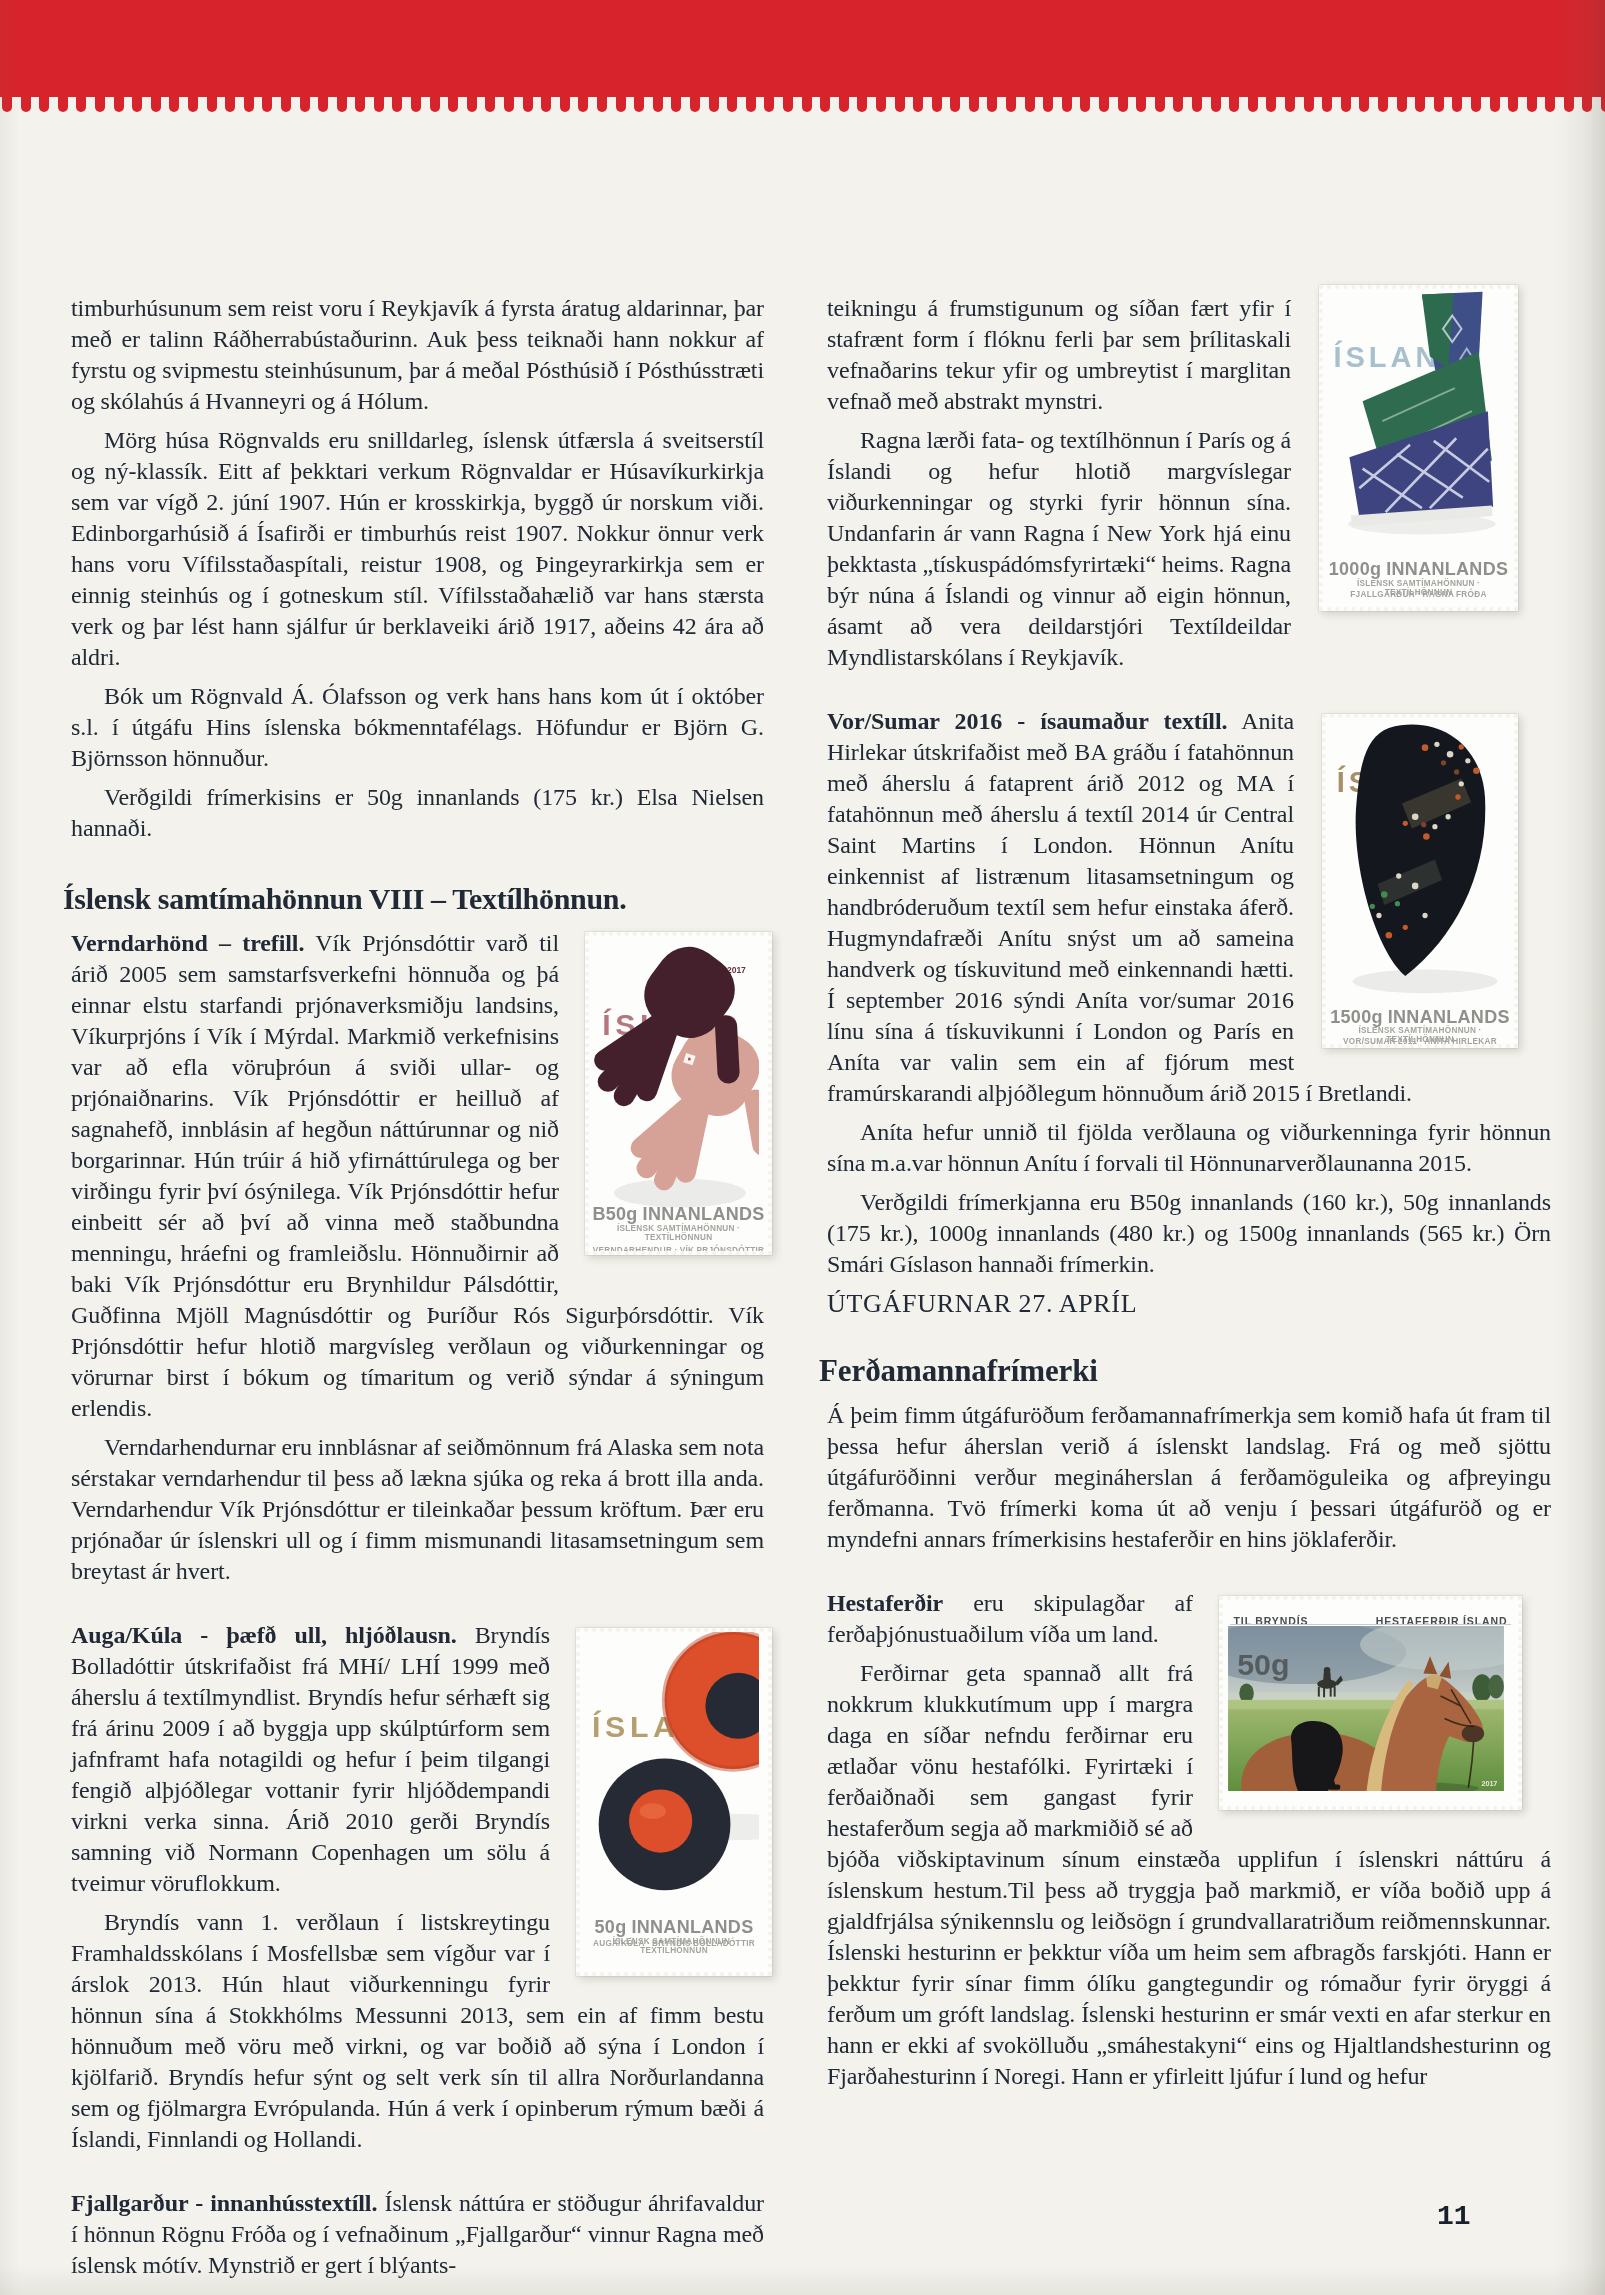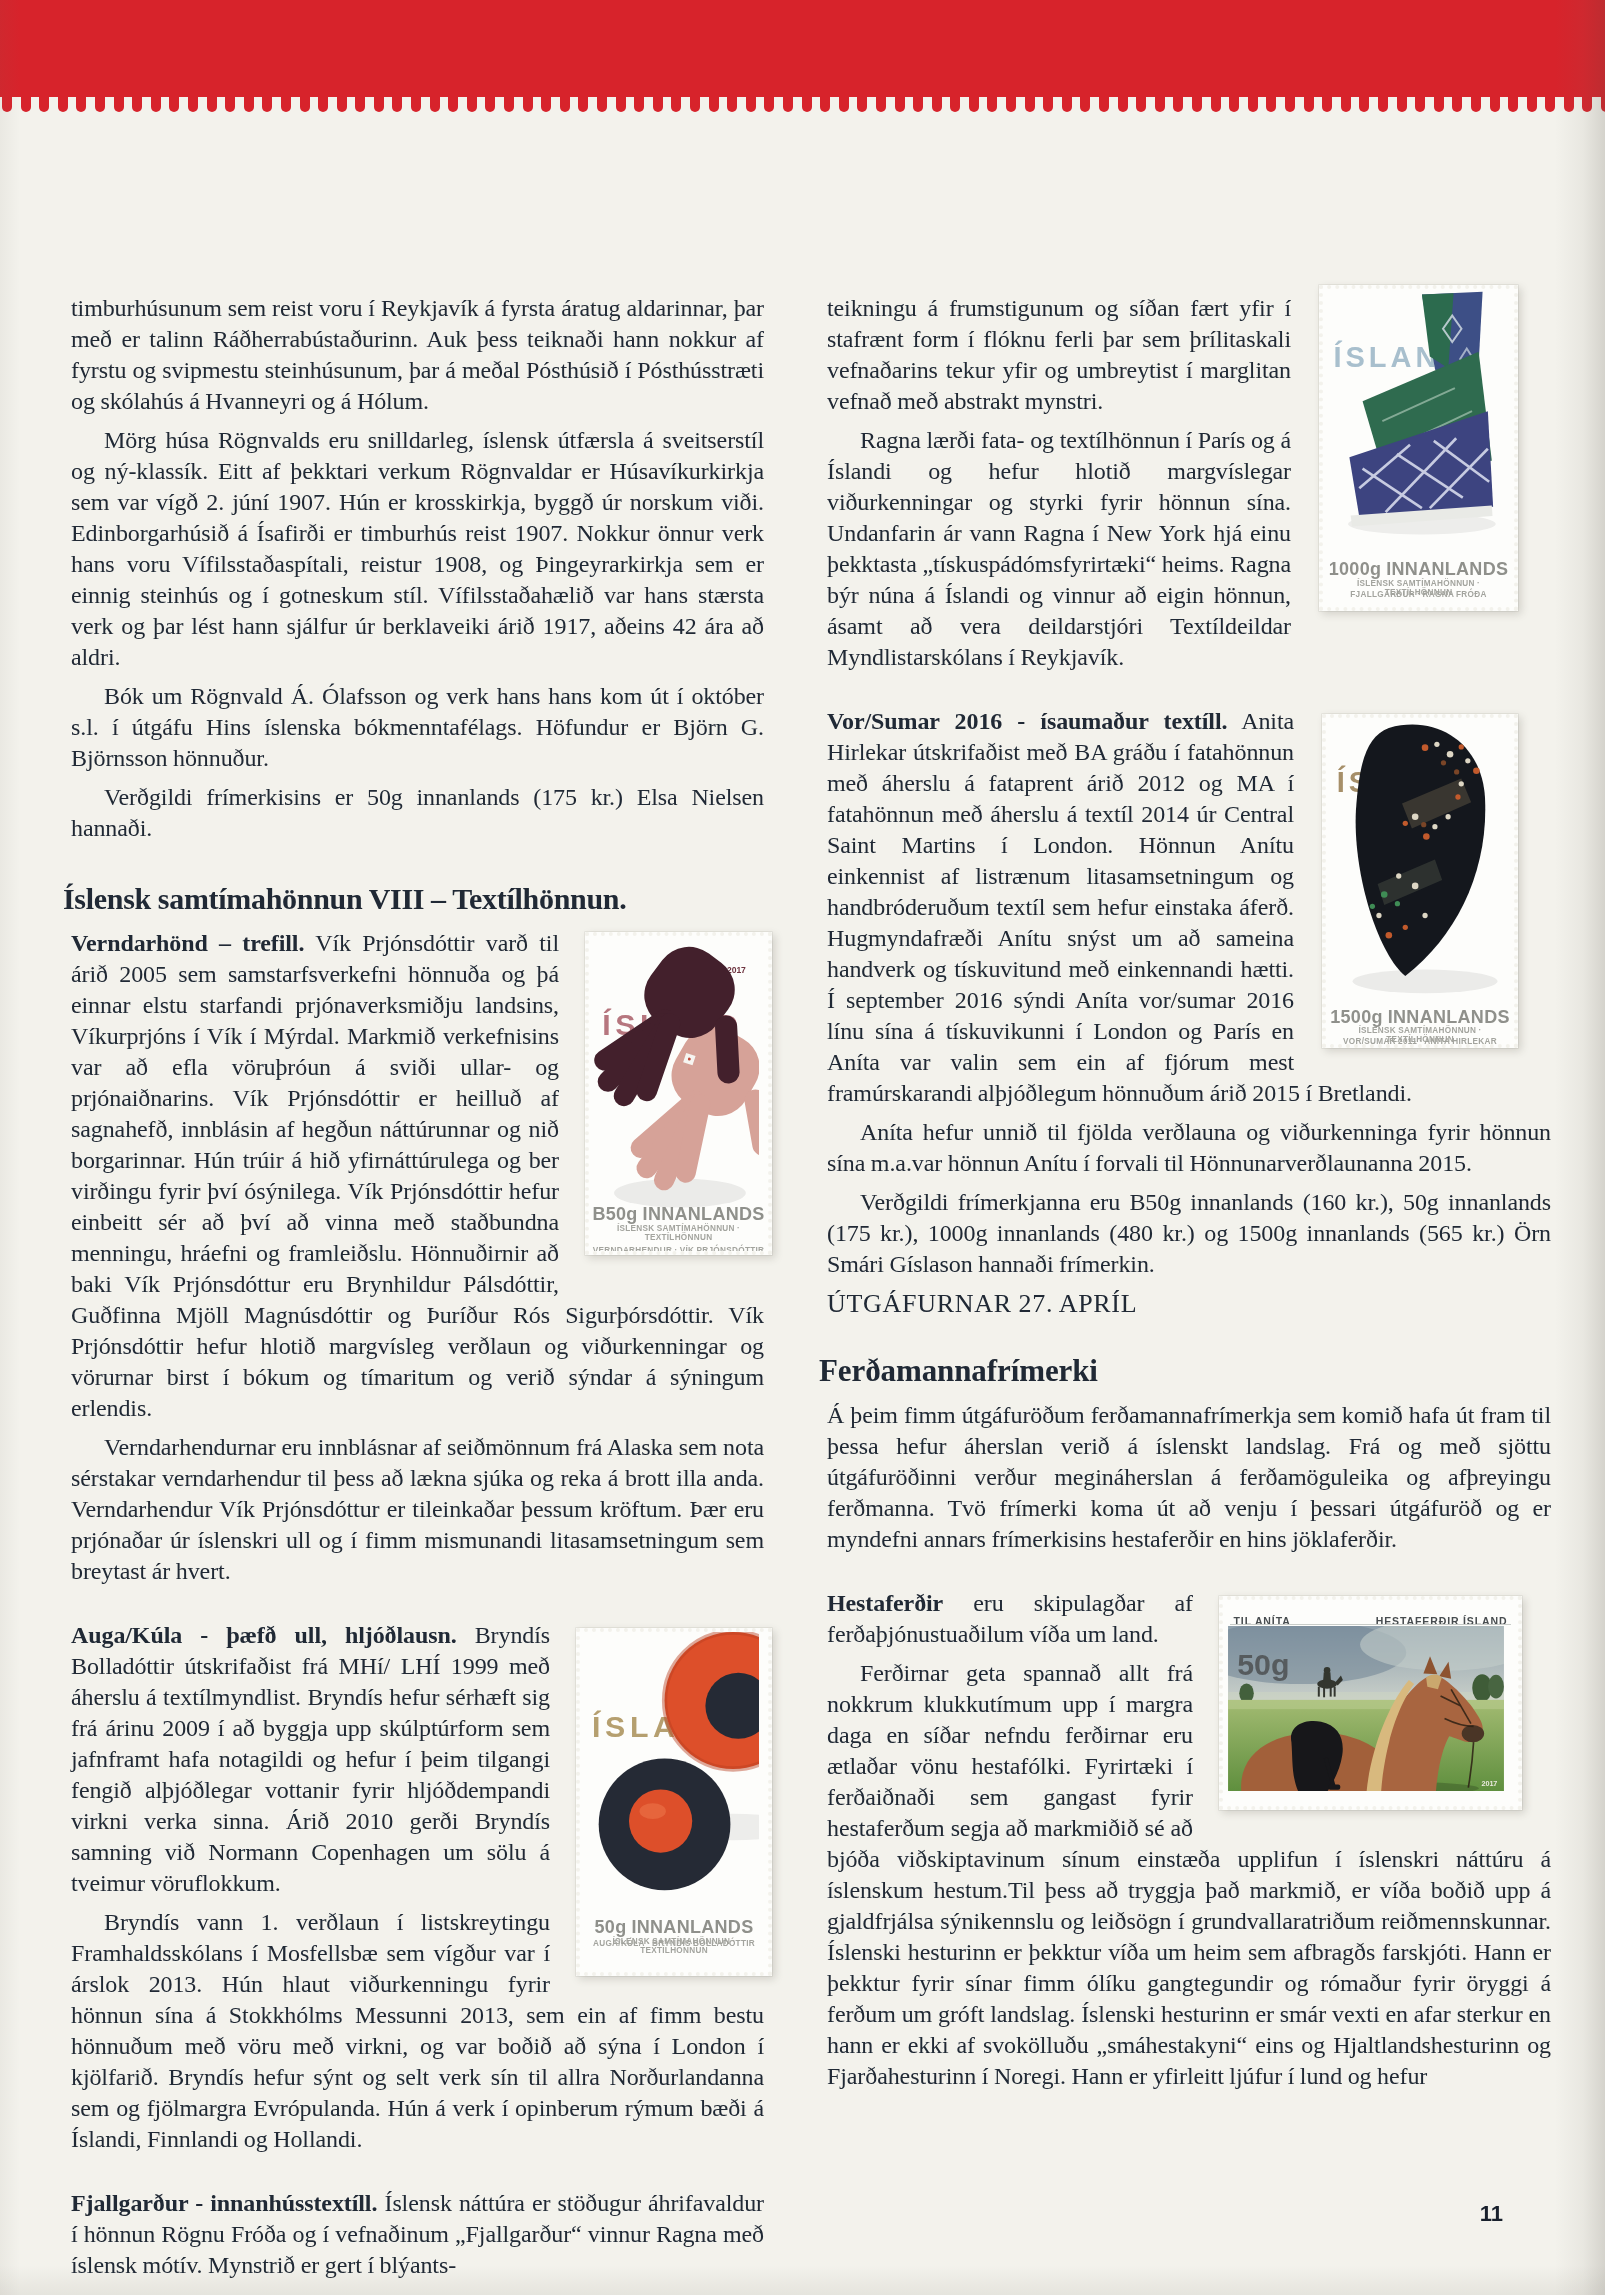--- a/index.html
+++ b/index.html
@@ -45,22 +45,22 @@
   #stamp-1000{width:191px;height:318px;margin:0 41px 14.5px 28px;}
   #stamp-1500{width:188px;height:326px;margin:4px 41px 14.5px 28px;}
   #stamp-horse{width:295px;height:206px;margin:4px 37px 14.5px 26px;}
 
   
   .horse-head{position:absolute;top:6px;left:10.5px;right:10.5px;display:flex;justify-content:space-between;
               font-family:"Liberation Sans",sans-serif;font-weight:700;font-size:10.5px;letter-spacing:0.9px;color:#474c4f;}
   .horse-rule{position:absolute;top:24px;left:6.6px;right:6.6px;height:0.7px;background:#c9cdc9;}
 
   
-  #pagenum{position:absolute;left:1437px;top:2201px;width:66px;text-align:right;
-           font-family:Liberation Sans, sans-serif;font-weight:700;font-size:22px;color:#18202c;}
+  #pagenum{position:absolute;left:1437px;top:2201px;width:66px;
+           font-family:Liberation Mono, monospace;font-weight:700;font-size:28px;color:#18202c;}
 
   
   #edge-shadow{position:absolute;top:0;right:0;width:51px;height:100%;pointer-events:none;
     background:linear-gradient(to right, rgba(110,105,95,0) 0%, rgba(110,105,95,.08) 55%, rgba(85,80,70,.20) 100%);}
   #bottom-shadow{position:absolute;left:0;bottom:0;width:100%;height:30px;pointer-events:none;
     background:linear-gradient(to bottom, rgba(110,105,95,0), rgba(110,105,95,.10));}
   #left-shadow{position:absolute;top:0;left:0;width:20px;height:100%;pointer-events:none;
     background:linear-gradient(to right, rgba(110,105,95,.07), rgba(110,105,95,0));}
 </style>
 </head>
@@ -313,21 +313,21 @@
     </p>
     <p class="body-par ind">Aníta hefur unnið til fjölda verðlauna og viðurkenninga fyrir hönnun sína m.a.var hönnun Anítu í forvali til Hönnunarverðlaunanna 2015.</p>
     <p class="body-par ind">Verðgildi frímerkjanna eru B50g innanlands (160 kr.), 50g innanlands (175 kr.), 1000g innanlands (480 kr.) og 1500g innanlands (565 kr.) Örn Smári Gíslason hannaði frímerkin.</p>
 
     <p class="subhead">ÚTGÁFURNAR 27. APRÍL</p>
     <h2 class="big">Ferðamannafrímerki</h2>
     <p class="body-par">Á þeim fimm útgáfuröðum ferðamannafrímerkja sem komið hafa út fram til þessa hefur áherslan verið á íslenskt landslag. Frá og með sjöttu útgáfuröðinni verður megináherslan á ferðamöguleika og afþreyingu ferðmanna. Tvö frímerki koma út að venju í þessari útgáfuröð og er myndefni annars frímerkisins hestaferðir en hins jöklaferðir.</p>
 
     <div id="stamp-horse" class="stamp fl-r gap">
       <div class="horse-head">
-        <span>TIL ANÍTA</span>
+        <span>TIL BRYNDÍS</span>
         <span>HESTAFERÐIR ÍSLAND</span>
       </div>
       <div class="horse-rule"></div>
       <svg width="276" height="165" viewBox="0 0 418 250" style="position:absolute;top:26px;left:5.3px;font-size:36px">
         <defs>
           <linearGradient id="sky" x1="0" y1="0" x2="0" y2="1">
             <stop offset="0" stop-color="#8fa0ac"></stop>
               <stop offset="1" stop-color="#ccd2cb"></stop>
           </linearGradient>
           <linearGradient id="grass" x1="0" y1="0" x2="0" y2="1">

